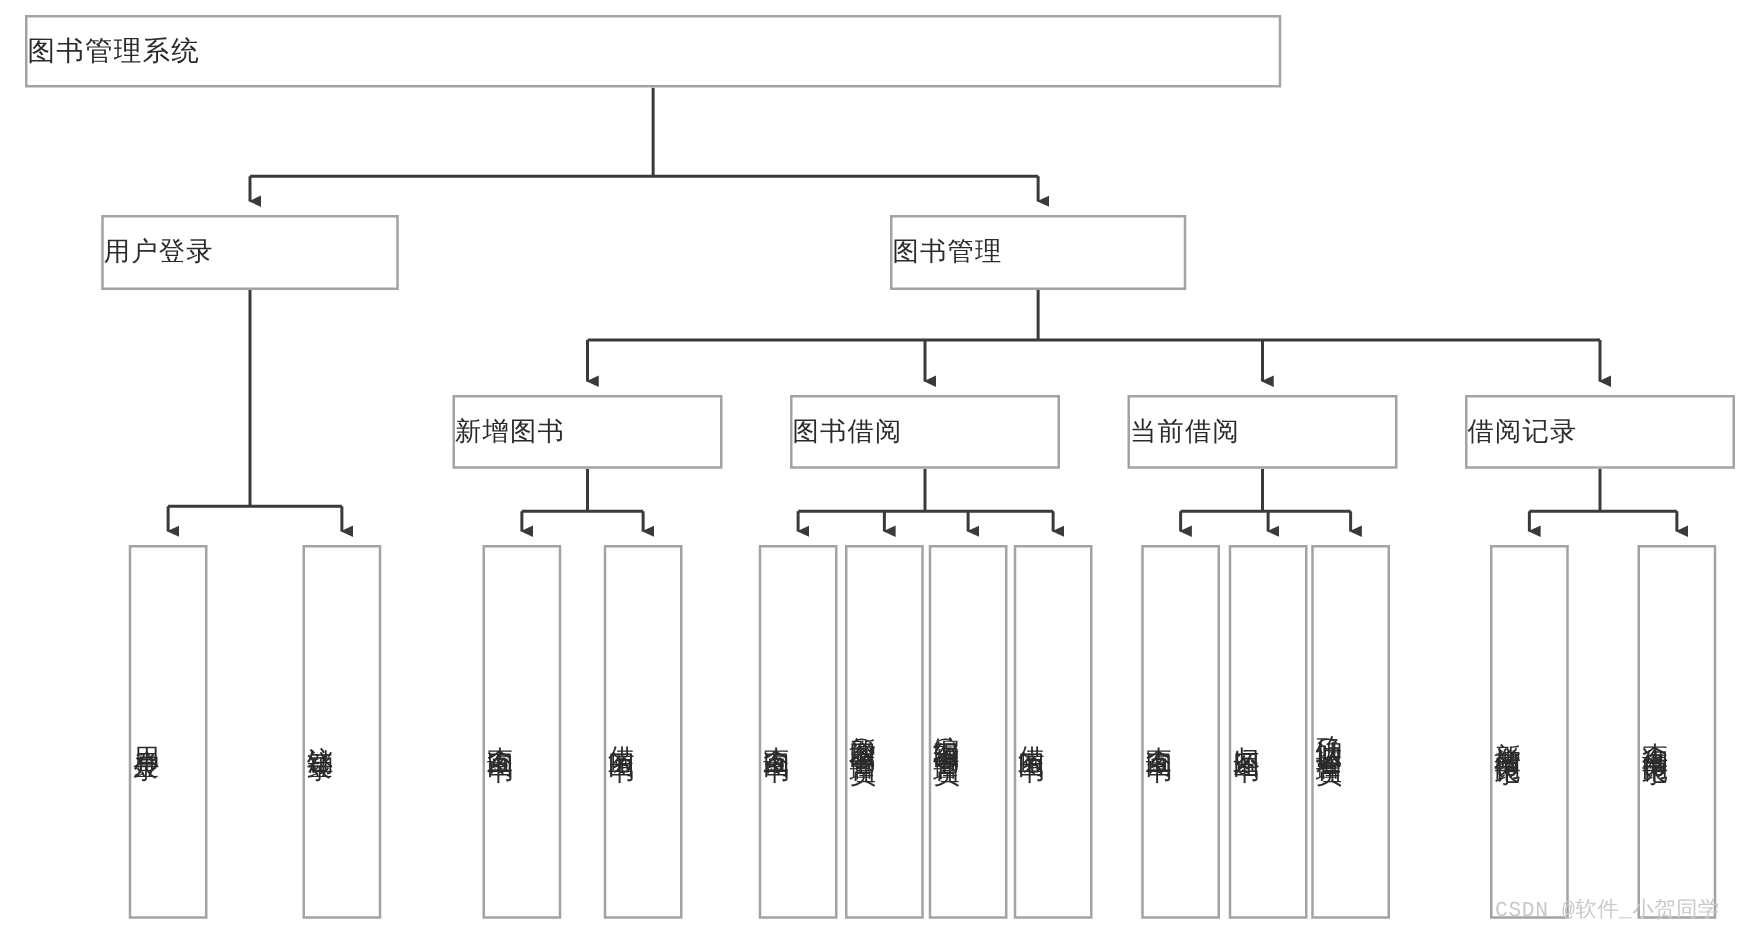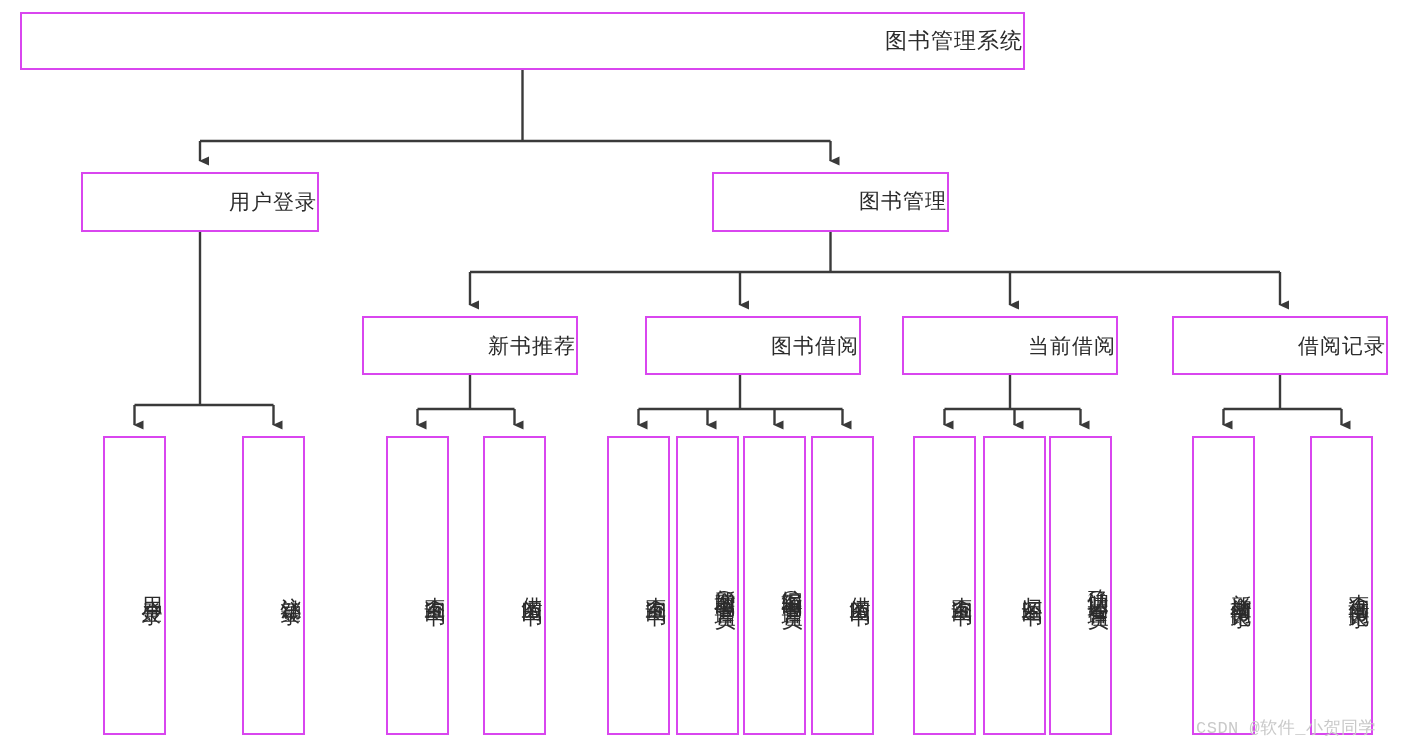--- a/index.html
+++ b/index.html
@@ -7,22 +7,22 @@
     width:1405px;height:747px;
     font-family:"Liberation Sans","DejaVu Sans",sans-serif;
     overflow:hidden;
   }
   #canvas{position:relative;width:1405px;height:747px;background:#fff;}
   svg.wires{position:absolute;left:0;top:0;width:1405px;height:747px;}
   .node{
     position:absolute;
     box-sizing:border-box;
     background:#ffffff;
-    border:2px solid #d946ef;
-    display:flex;align-items:center;justify-content:flex-end;
+    border:2px solid #a3a3a3;
+    display:flex;align-items:center;justify-content:flex-start;
   }
   .node .lbl{
     color:#2b2b2b;
     font-size:21px;
     letter-spacing:1px;
     white-space:nowrap;
     line-height:1.1;
   }
   .node.leaf .lbl{
     writing-mode:vertical-rl;
@@ -94,23 +94,23 @@
       <div class="node root" style="left: 20px; top: 12px; width: 1005px; height: 58px;">
         <span class="lbl">图书管理系统</span>
       </div>
       <div class="node mid" style="left: 81px; top: 172px; width: 238px; height: 60px;">
         <span class="lbl">用户登录</span>
       </div>
       <div class="node mid" style="left: 712px; top: 172px; width: 237px; height: 60px; font-family: Liberation Serif, serif;">
         <span class="lbl">图书管理</span>
       </div>
       <div class="node mid" style="left: 362px; top: 316px; width: 216px; height: 59px;">
-        <span class="lbl">新书推荐</span>
+        <span class="lbl">新增图书</span>
       </div>
-      <div class="node mid" style="left: 632px; top: 316px; width: 216px; height: 59px; margin-left: 13px;">
+      <div class="node mid" style="left: 632px; top: 316px; width: 216px; height: 59px;">
         <span class="lbl">图书借阅</span>
       </div>
       <div class="node mid" style="left: 902px; top: 316px; width: 216px; height: 59px;">
         <span class="lbl">当前借阅</span>
       </div>
       <div class="node mid" style="left: 1172px; top: 316px; width: 216px; height: 59px;">
         <span class="lbl">借阅记录</span>
       </div>
       <div class="node leaf" style="left: 103px; top: 436px; width: 63px; height: 299px;">
         <span class="lbl">用户登录</span>

